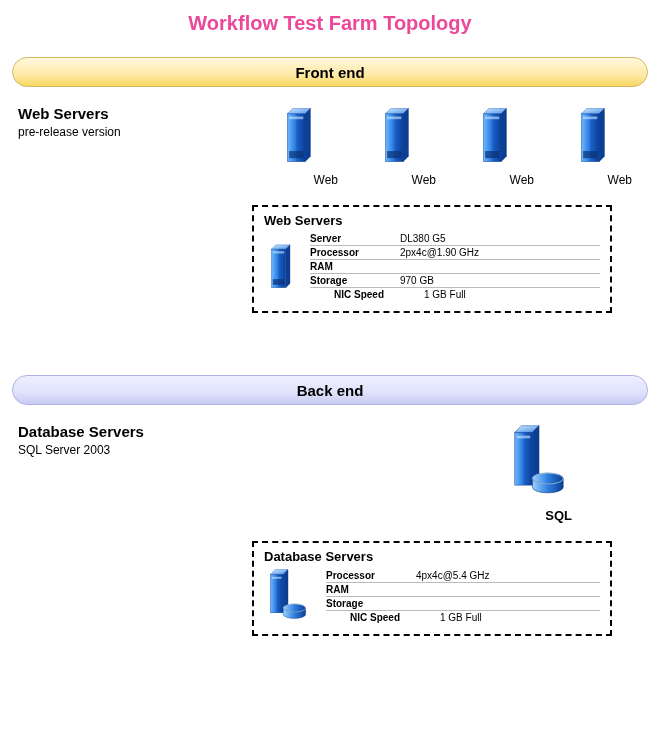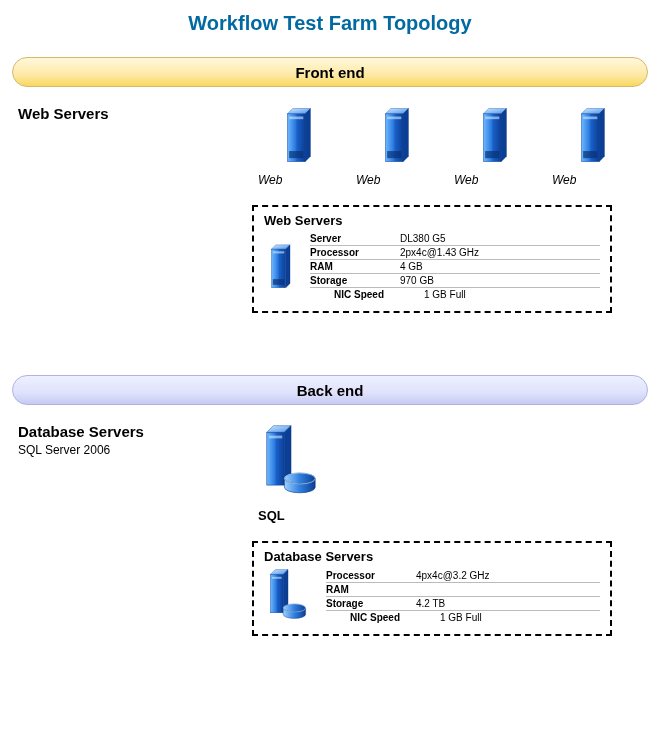--- a/index.html
+++ b/index.html
@@ -8,21 +8,21 @@
     padding: 12px 8px;
     width: 660px;
     font-family: Arial, Helvetica, sans-serif;
     font-size: 13px;
     color: #000;
     background: #fff;
   }
   .title {
     text-align: center;
     font-weight: bold;
-    color: #0369a1;
+    color: #ec4899;
     font-size: 20px;
     margin-bottom: 22px;
   }
   .section-header {
     height: 30px;
     border-radius: 15px;
     border: 1px solid #d6b86b;
     display: flex;
     align-items: center;
     justify-content: center;
@@ -42,21 +42,21 @@
   .row { display: flex; align-items: flex-start; }
   .left-col { width: 250px; padding-left: 10px; }
   .left-col .heading { font-weight: bold; font-size: 15px; margin-bottom: 2px; }
   .left-col .sub { font-size: 12px; line-height: 1.35; }
   .servers-row {
     flex: 1;
     display: flex;
     justify-content: space-between;
     padding-right: 20px;
   }
-  .server-item { width: 80px; text-align: left; font-style: italic; }
+  .server-item { width: 80px; text-align: right; }
   .server-item .lbl { margin-top: 6px; font-size: 12px; }
   .svg-server { display: block; margin: 0 auto; }
   .spec-wrap { display: flex; justify-content: flex-end; padding-right: 40px; margin-top: 18px; }
   .spec-box {
     border: 2px dashed #000;
     padding: 6px 10px 10px 10px;
     display: flex;
     flex-direction: column;
     width: 360px;
   }
@@ -66,21 +66,21 @@
   .spec-row {
     display: flex;
     border-bottom: 1px solid #bbb;
     padding: 1px 0;
     font-size: 10px;
   }
   .spec-row:last-child { border-bottom: none; padding-left: 24px; }
   .spec-key { width: 90px; font-weight: bold; }
   .spec-val { flex: 1; }
   .db-row { display: flex; align-items: flex-start; margin-top: 2px; }
-  .db-icon-wrap { flex: 1; text-align: left; padding-right: 80px; }
+  .db-icon-wrap { flex: 1; text-align: right; padding-right: 80px; }
   .db-icon-wrap .lbl { font-weight: bold; margin-top: 4px; font-size: 13px; }
   .spacer { height: 26px; }
 </style>
 </head>
 <body>
 
 <svg width="0" height="0" style="position:absolute">
   <defs>
     <linearGradient id="gServer" x1="0" y1="0" x2="1" y2="0">
       <stop offset="0%" stop-color="#6fb9ff"></stop>
@@ -116,20 +116,21 @@
   </defs>
 </svg>
 
 <div class="title">Workflow Test Farm Topology</div>
 
 <div class="section-header hdr-front">Front end</div>
 
 <div class="row">
   <div class="left-col">
     <div class="heading">Web Servers</div>
+    <div class="sub">pre-release version</div>
   </div>
   <div class="servers-row">
     <div class="server-item">
       <svg class="svg-server" width="40" height="62">
           <use href="#sym-server"></use>
         </svg>
       <div class="lbl">Web</div>
     </div>
     <div class="server-item">
       <svg class="svg-server" width="40" height="62">
@@ -159,25 +160,24 @@
       <svg width="32" height="50">
           <use href="#sym-server"></use>
         </svg>
       <div class="spec-table">
         <div class="spec-row">
           <div class="spec-key">Server</div>
           <div class="spec-val">DL380 G5</div>
         </div>
         <div class="spec-row">
           <div class="spec-key">Processor</div>
-          <div class="spec-val">2px4c@1.43 GHz</div>
+          <div class="spec-val">2px4c@1.90 GHz</div>
         </div>
         <div class="spec-row">
           <div class="spec-key">RAM</div>
-          <div class="spec-val">4 GB</div>
         </div>
         <div class="spec-row">
           <div class="spec-key">Storage</div>
           <div class="spec-val">970 GB</div>
         </div>
         <div class="spec-row">
           <div class="spec-key">NIC Speed</div>
           <div class="spec-val">1 GB Full</div>
         </div>
       </div>
@@ -185,48 +185,47 @@
   </div>
 </div>
 
 <div class="spacer"></div>
 
 <div class="section-header hdr-back">Back end</div>
 
 <div class="db-row">
   <div class="left-col">
     <div class="heading">Database Servers</div>
-    <div class="sub">SQL Server 2006</div>
+    <div class="sub">SQL Server 2003</div>
   </div>
   <div class="db-icon-wrap">
     <svg width="66" height="78">
         <use href="#sym-db"></use>
       </svg>
     <div class="lbl">SQL</div>
   </div>
 </div>
 
 <div class="spec-wrap">
   <div class="spec-box">
     <div class="box-title">Database Servers</div>
     <div class="spec-body">
       <svg width="48" height="56">
           <use href="#sym-db"></use>
         </svg>
       <div class="spec-table">
         <div class="spec-row">
           <div class="spec-key">Processor</div>
-          <div class="spec-val">4px4c@3.2 GHz</div>
+          <div class="spec-val">4px4c@5.4 GHz</div>
         </div>
         <div class="spec-row">
           <div class="spec-key">RAM</div>
         </div>
         <div class="spec-row">
           <div class="spec-key">Storage</div>
-          <div class="spec-val">4.2 TB</div>
         </div>
         <div class="spec-row">
           <div class="spec-key">NIC Speed</div>
           <div class="spec-val">1 GB Full</div>
         </div>
       </div>
     </div>
   </div>
 </div>
 

